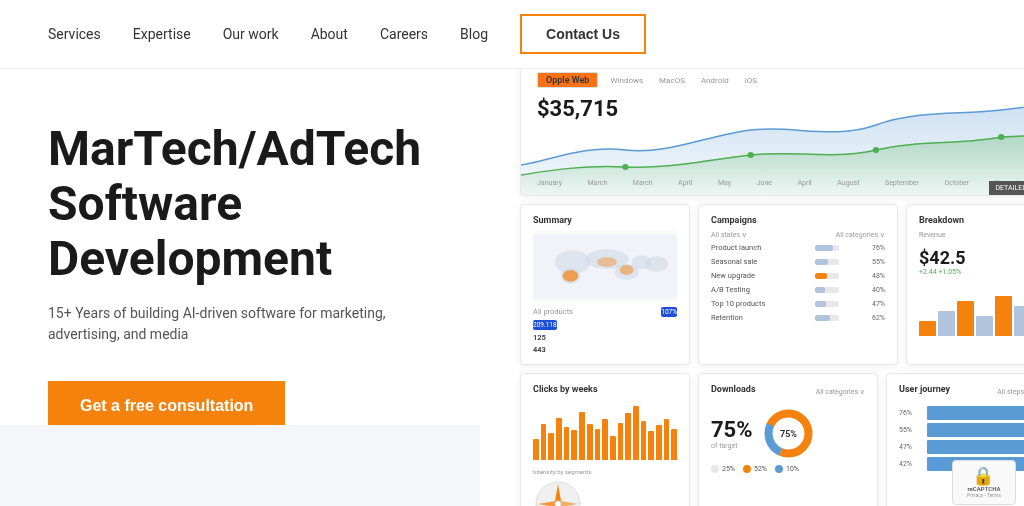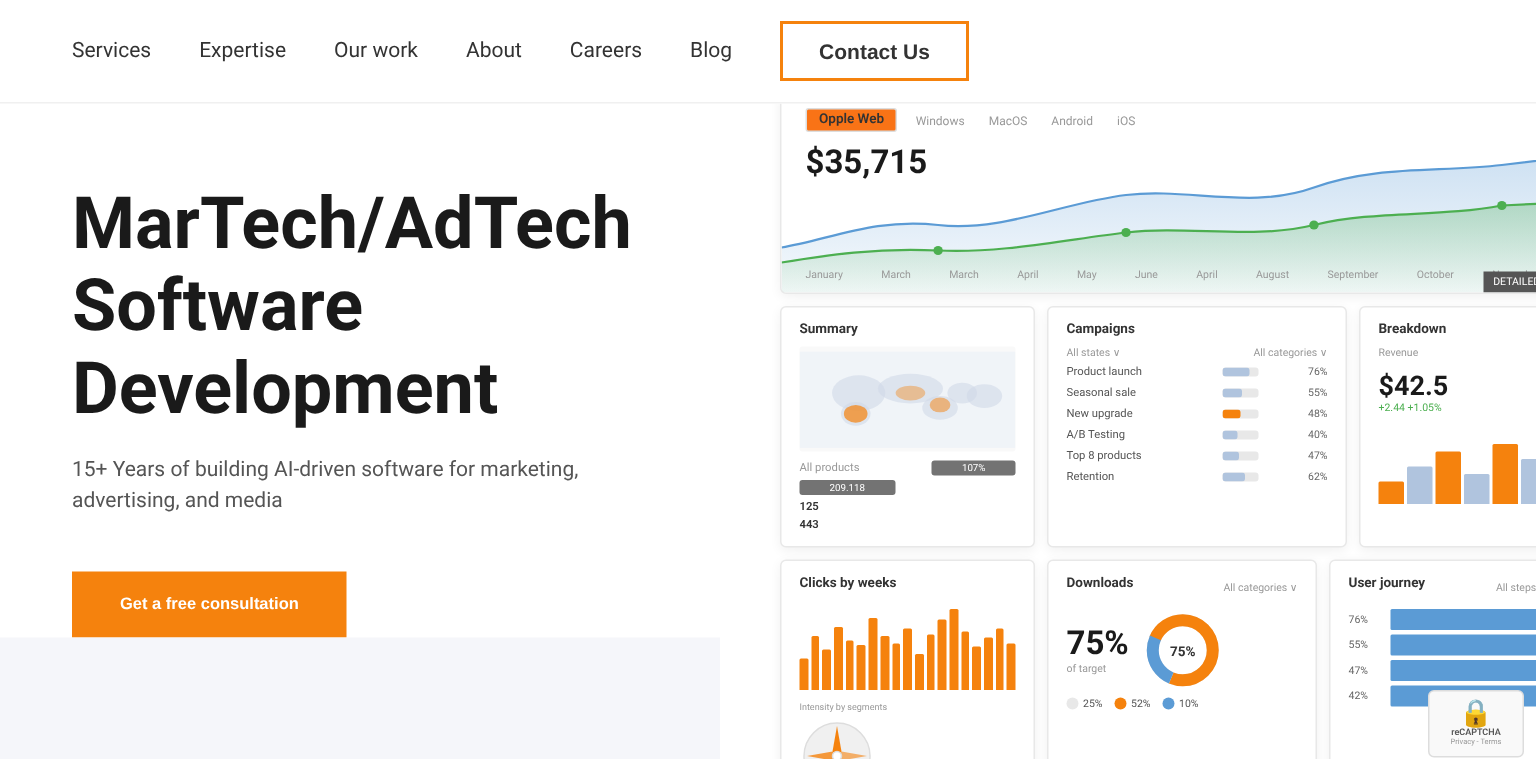--- a/index.html
+++ b/index.html
@@ -95,21 +95,21 @@
       color: #555;
       line-height: 1.5;
       max-width: 340px;
       margin-bottom: 36px;
     }
 
     .cta-btn {
       display: inline-block;
       background: #f5820d;
       color: #fff;
-      font-size: 11px;
+      font-size: 16px;
       font-weight: 600;
       padding: 16px 32px;
       border: none;
       cursor: pointer;
       width: fit-content;
       margin-bottom: 48px;
     }
 
     
     .badges {
@@ -386,23 +386,23 @@
 
     .summary-metric {
       display: flex;
       justify-content: space-between;
       font-size: 7.5px;
     }
 
     .summary-metric .label { color: #999; }
     .summary-metric .val { color: #333; font-weight: 600; }
     .summary-metric .badge-pill {
-      background: #737373;
+      background: #1d4ed8;
       color: #fff;
-      padding: 1px 20px;
+      padding: 1px 0;
       border-radius: 2px;
       font-size: 6.5px;
     }
 
     
     .card-campaigns {
       background: #fff;
       border: 1px solid #e8e8e8;
       border-radius: 4px;
       padding: 10px 12px;
@@ -780,21 +780,21 @@
             <span class="campaign-pct">48%</span>
           </div>
           <div class="campaign-row">
             <span class="campaign-label">A/B Testing</span>
             <div class="campaign-bar-bg">
               <div class="campaign-bar-fill" style="width:40%;background:#b0c4de"></div>
             </div>
             <span class="campaign-pct">40%</span>
           </div>
           <div class="campaign-row">
-            <span class="campaign-label">Top 8 products</span>
+            <span class="campaign-label">Top 10 products</span>
             <div class="campaign-bar-bg">
               <div class="campaign-bar-fill" style="width:47%;background:#b0c4de"></div>
             </div>
             <span class="campaign-pct">47%</span>
           </div>
           <div class="campaign-row">
             <span class="campaign-label">Retention</span>
             <div class="campaign-bar-bg">
               <div class="campaign-bar-fill" style="width:62%;background:#b0c4de"></div>
             </div>

